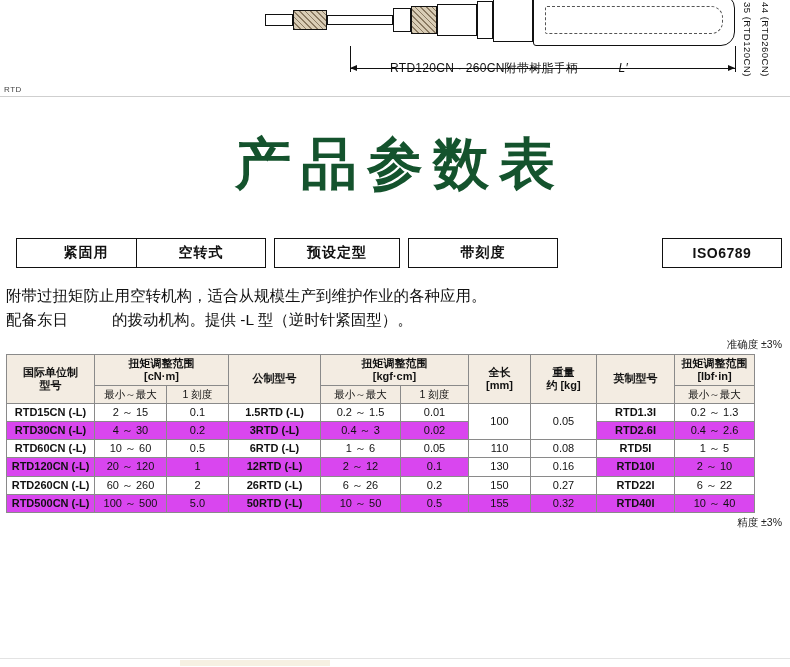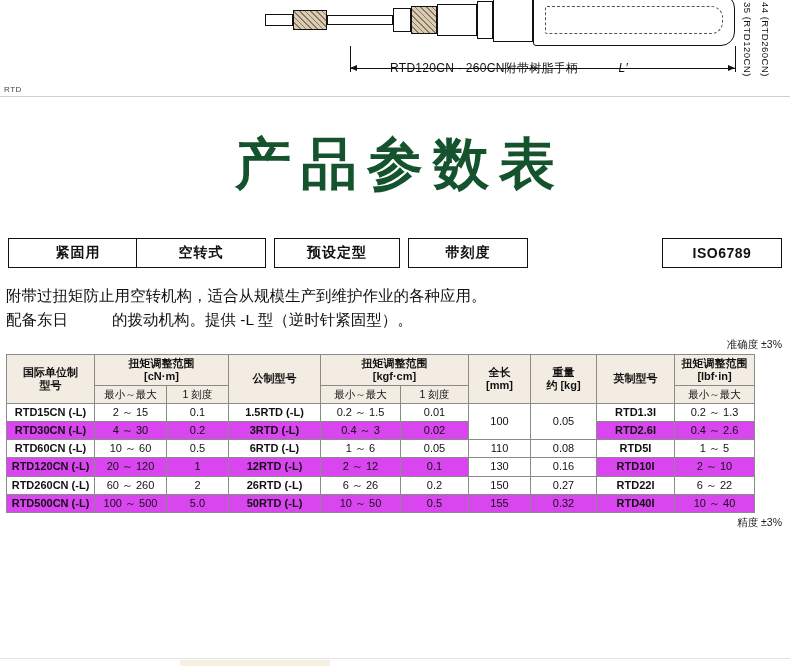--- a/index.html
+++ b/index.html
@@ -155,24 +155,24 @@
     background: #fff;
     display: flex;
     align-items: center;
     justify-content: center;
     font-size: 14px;
     font-weight: bold;
     color: #111;
     letter-spacing: 1px;
     box-sizing: border-box;
   }
-  .tag-0 { left: 8px;   width: 140px; }
+  .tag-0 { left: 16px;   width: 140px; }
   .tag-1 { left: 136px; width: 130px; }
   .tag-2 { left: 274px; width: 126px; }
-  .tag-3 { left: 408px; width: 120px; }
+  .tag-3 { left: 408px; width: 150px; }
   .tag-iso { right: 8px; width: 120px; letter-spacing: 0.5px; }
 
   
   .desc {
     margin: 14px 6px 0 6px;
     font-size: 15.5px;
     line-height: 1.55;
     color: #111;
   }
   .desc .gap {

